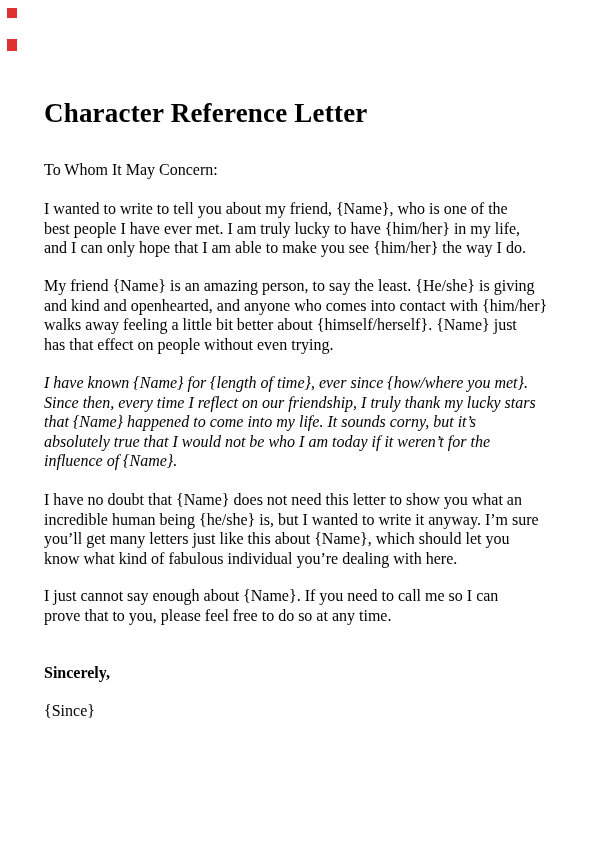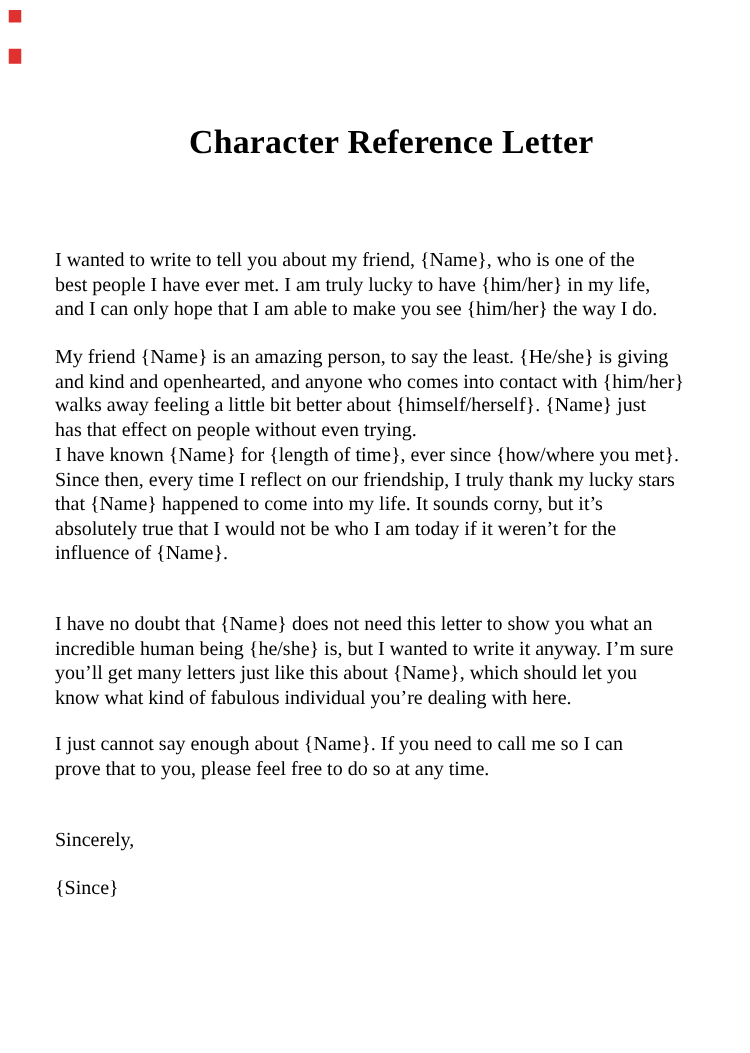--- a/index.html
+++ b/index.html
@@ -32,55 +32,55 @@
     left: 44px;
     right: 18px;
     top: 0;
     bottom: 0;
   }
   .doc-title {
     position: absolute;
     top: 80px;
     left: 0;
     right: 0;
-    text-align: center;
     font-size: 27px;
     line-height: 30px;
     font-weight: bold;
     letter-spacing: 0.2px;
   }
   .line, .para {
     position: absolute;
     left: 0;
     right: 0;
     font-size: 16px;
     line-height: 19.5px;
     white-space: pre-line;
   }
   .salutation { top: 144px; }
   .para-1     { top: 183px; }
   .para-2     { top: 260px; }
-  .para-3     { top: 339px; }
+  .para-3     { top: 357px; font-style: italic; }
   .para-4     { top: 474px; }
   .para-5     { top: 570px; }
-  .closing    { top: 647px; }
+  .closing    { top: 647px; font-weight: bold; }
   .signature  { top: 685px; }
 </style>
 </head>
 <body>
 
 <div class="page">
 
   <span class="corner-marker m1" style="background-color: rgb(224, 49, 49);"></span>
   <span class="corner-marker m2" style="background-color: rgb(224, 49, 49);"></span>
 
   <div class="content">
 
     <h1 class="doc-title">Character Reference Letter</h1>
 
+    <p class="line salutation">To Whom It May Concern:</p>
 
     <p class="para para-2">My friend {Name} is an amazing person, to say the least. {He/she} is giving
 and kind and openhearted, and anyone who comes into contact with {him/her}
 walks away feeling a little bit better about {himself/herself}. {Name} just
 has that effect on people without even trying.</p>
 
     <p class="para para-1">I wanted to write to tell you about my friend, {Name}, who is one of the
 best people I have ever met. I am truly lucky to have {him/her} in my life,
 and I can only hope that I am able to make you see {him/her} the way I do.</p>
 

